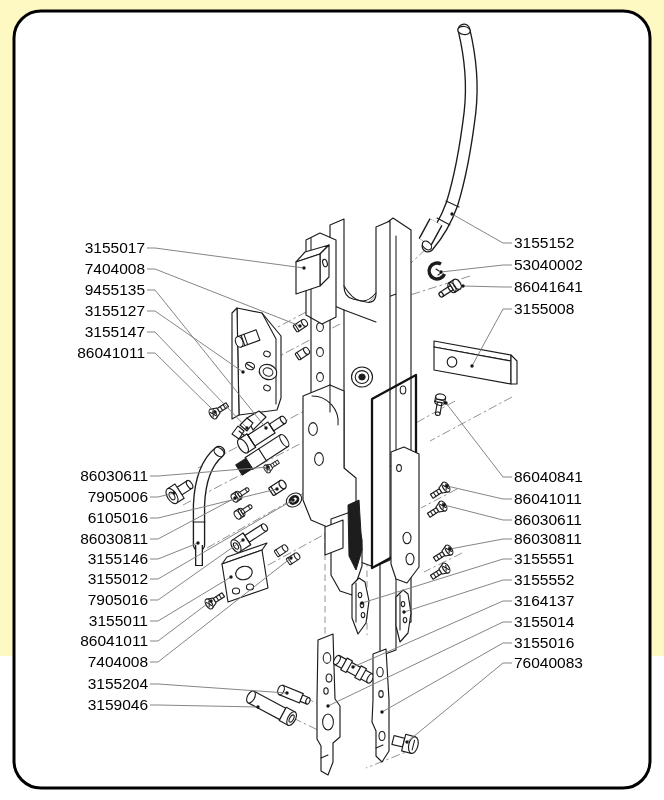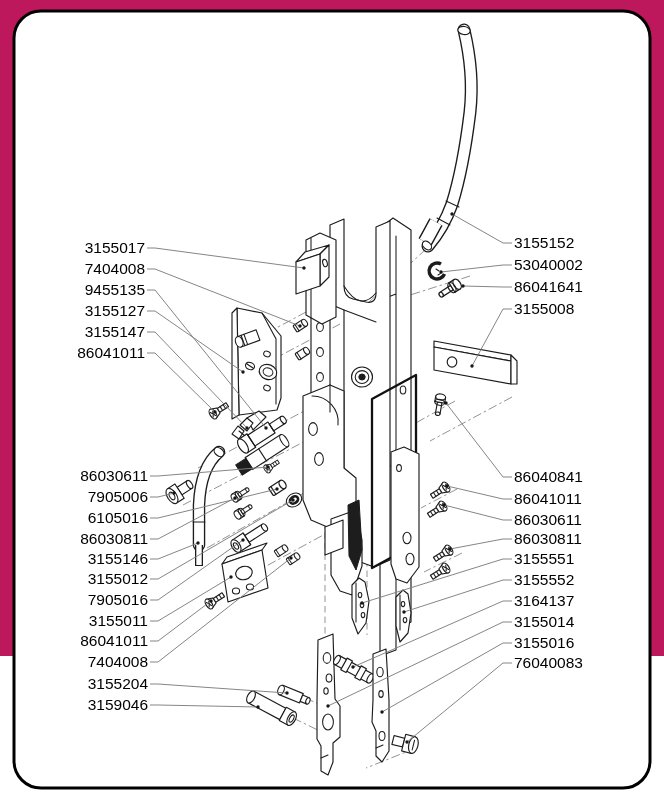--- a/index.html
+++ b/index.html
@@ -1,17 +1,17 @@
 <!DOCTYPE html>
 <html><head>
 <meta charset="utf-8">
 <style>
   html,body{margin:0;padding:0;background:#fff;}
   body{width:664px;height:800px;overflow:hidden;font-family:"Liberation Sans",sans-serif;}
-  #stage{position:relative;width:664px;height:656px;background:#be185d;}
+  #stage{position:relative;width:664px;height:656px;background:#fef9c3;}
   svg{display:block;}
   .part{fill:#ffffff;stroke:#1c1c1c;stroke-width:1.15;stroke-linejoin:round;stroke-linecap:round;}
   .detail{fill:none;stroke:#1c1c1c;stroke-width:1.05;stroke-linecap:round;}
   .dark{fill:#1d1d1d;stroke:#1d1d1d;}
   .phantom{fill:none;stroke:#8d8d8d;stroke-width:0.95;stroke-dasharray:9 3 2.5 3;}
   .dashv{fill:none;stroke:#8d8d8d;stroke-width:0.95;stroke-dasharray:6.5 4;}
   #leader-lines polyline{fill:none;stroke:#7e7e7e;stroke-width:0.95;}
   #leader-lines circle{fill:#161616;stroke:none;}
   #part-labels text{font-family:"Liberation Sans",sans-serif;font-size:15.5px;fill:#000;}
 </style>

